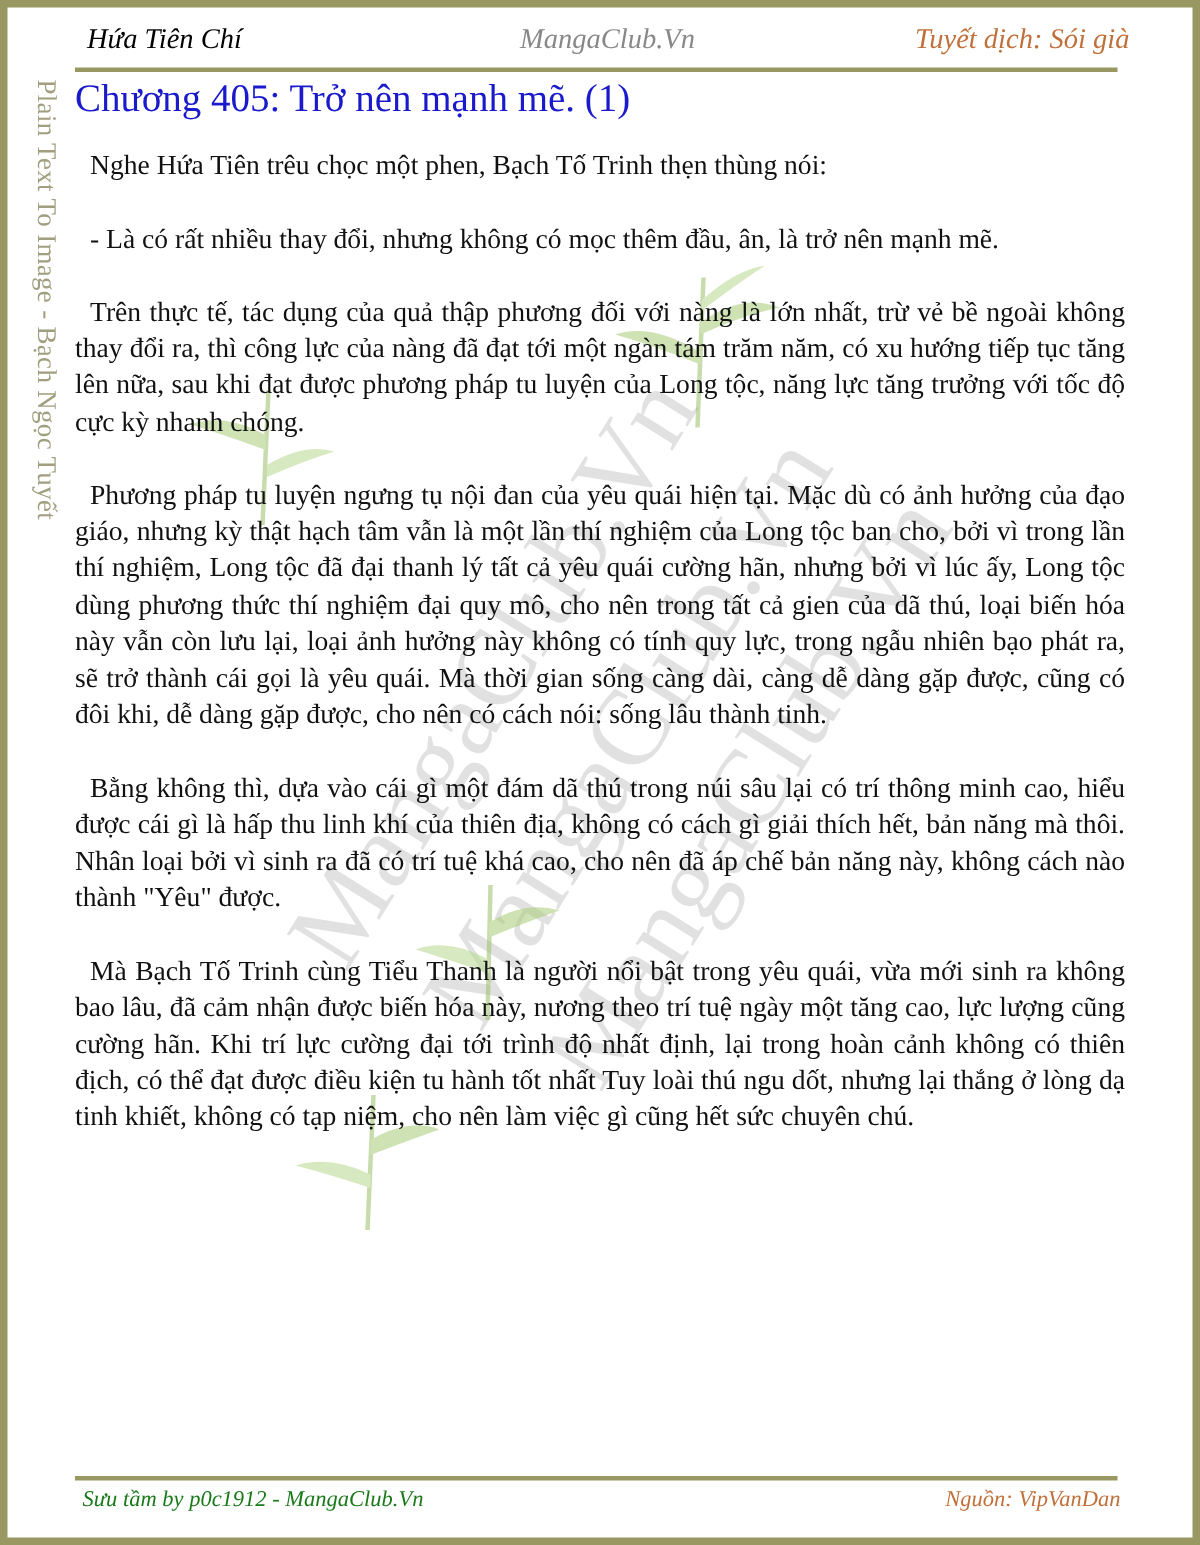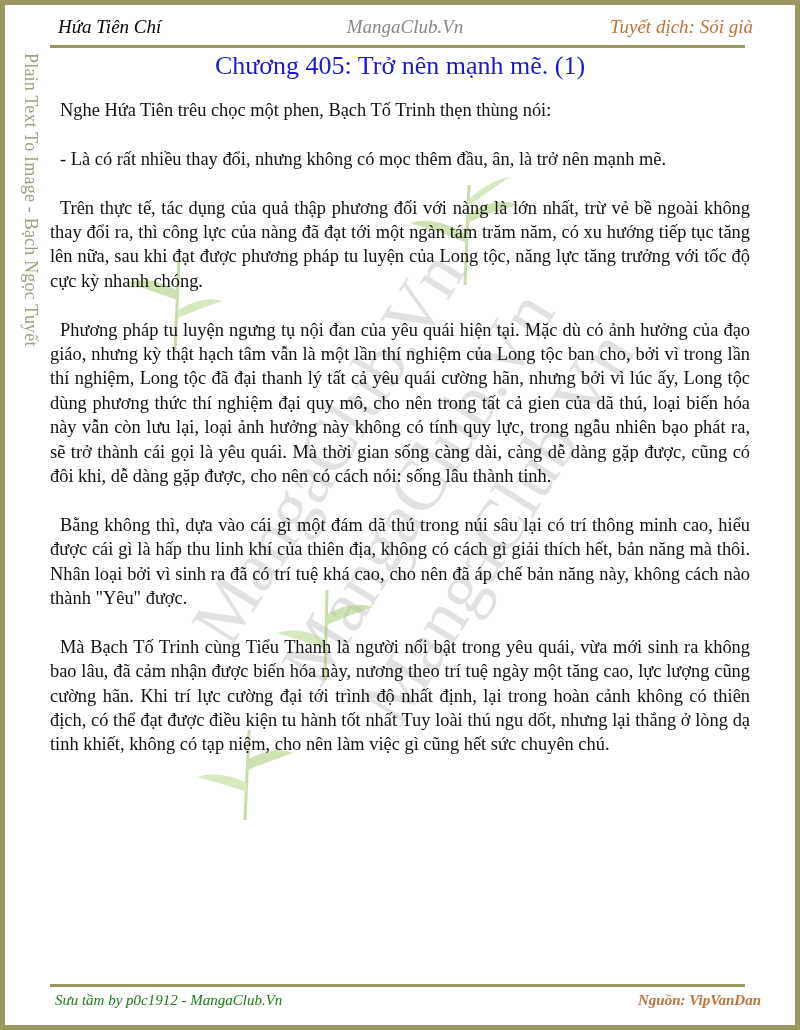--- a/index.html
+++ b/index.html
@@ -20,37 +20,37 @@
     }
     .header span { position: absolute; top: 3px; font-style: italic; font-size: 19px; }
     .hdr-left { left: 3px; color: #000000; }
     .hdr-center { left: 0; width: 700px; text-align: center; color: #888888; }
     .hdr-right { right: 2px; color: #c0703a; }
     .rule { position: absolute; left: 45px; width: 695px; height: 3px; background: #999863; }
     .rule-top { top: 40px; }
     .rule-bottom { top: 979px; }
     .chapter-title {
       position: absolute; left: 45px; top: 46px; width: 700px;
-      text-align: center; color: #1a1acc; font-size: 26px;
+      text-align: left; color: #1a1acc; font-size: 26px;
     }
     .side-text {
       position: absolute; left: 8px; top: 48px; width: 28px; height: 420px;
       writing-mode: vertical-rl;
       color: #a0a080; font-size: 18px; letter-spacing: 0.2px;
       white-space: nowrap;
     }
     .body {
       position: absolute; left: 45px; top: 93px; width: 700px;
       font-size: 18.4px; line-height: 24.4px; color: #111111;
       text-align: justify;
     }
     .body p { margin: 0 0 24.4px 0; text-indent: 10px; }
     .footer span { position: absolute; top: 987px; font-style: italic; font-size: 15px; }
     .ftr-left { left: 50px; color: #1a7a1a; }
-    .ftr-right { right: 34px; color: #c0703a; font-weight: bold; }
+    .ftr-right { right: 48px; color: #c0703a; }
     .watermark {
       position: absolute; color: rgba(170,170,170,0.35);
       font-size: 72px; font-family: "Liberation Serif", serif;
       transform: rotate(-58deg); transform-origin: left top;
       white-space: nowrap; pointer-events: none;
     }
     .bamboo { position: absolute; pointer-events: none; opacity: 0.55; }
   </style>
 </head>
 <body>

